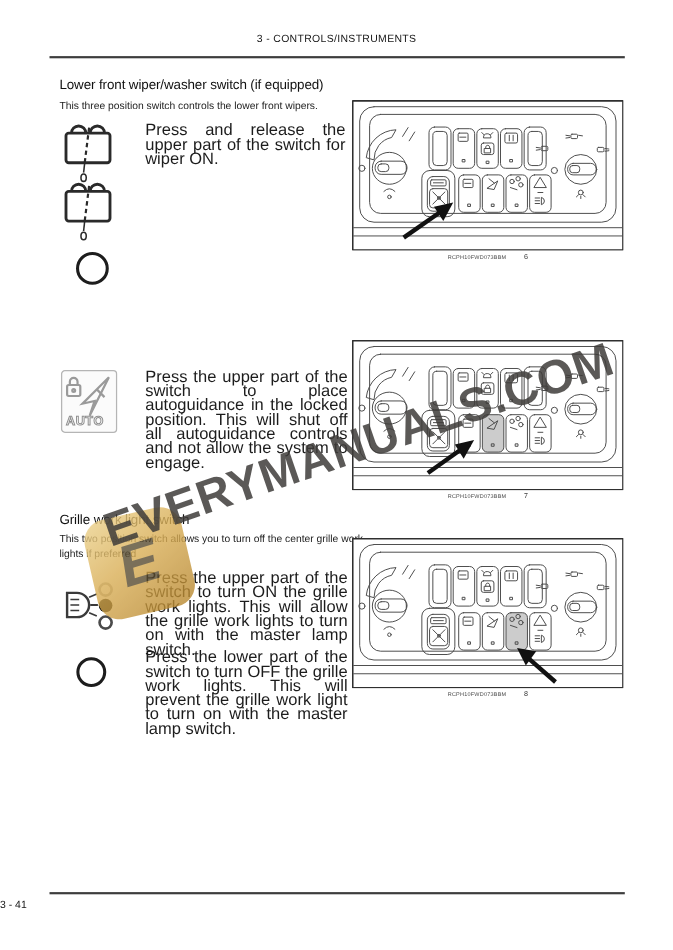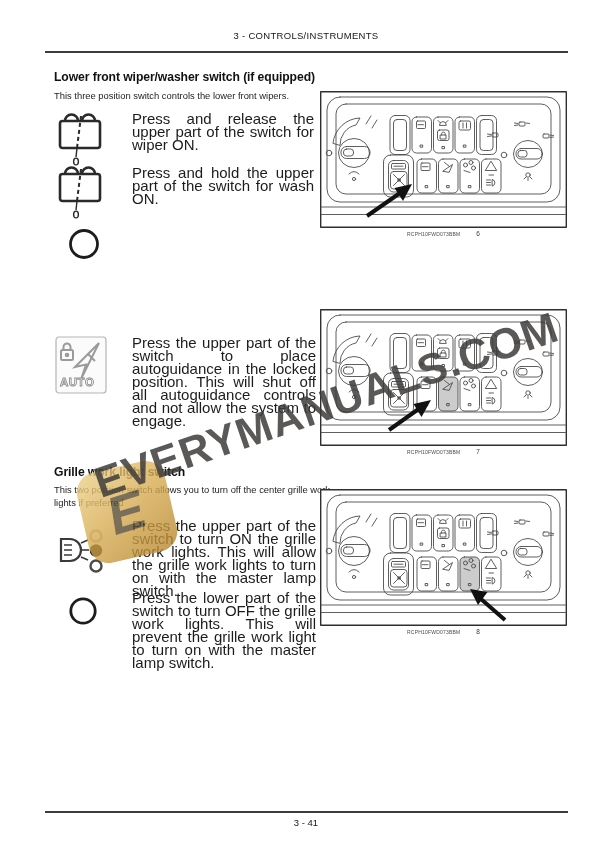--- a/index.html
+++ b/index.html
@@ -7,23 +7,23 @@
   .page {
     position:relative; width:612px; height:864px; margin:0 auto;
     background:#ffffff; overflow:hidden;
     font-family:"Liberation Sans", sans-serif; color:#1c1c1c;
   }
   .abs { position:absolute; }
   .header-text { top:30px; left:0; width:612px; text-align:center; font-size:9.5px; letter-spacing:.3px; color:#161616; }
   .rule { left:45px; width:523px; height:2px; background:#3d3d3d; }
   .header-rule { top:51px; }
   .footer-rule { top:811px; }
-  .footer-text { top:817px; left:0; width:612px; text-align:center; font-size:9.5px; color:#161616; }
-
-  .sec-title { font-size:12.2px; font-weight:bold; letter-spacing:-.1px; color:#111; white-space:nowrap; }
+  .footer-text { top:817px; left:0; width:612px; text-align:left; font-size:9.5px; color:#161616; }
+
+  .sec-title { font-size:12.2px; font-weight:normal; letter-spacing:-.1px; color:#111; white-space:nowrap; }
   .intro { font-size:9.4px; line-height:12.6px; text-align:justify; }
   .item-text { font-size:15px; line-height:13px; text-align:justify; }
 
   figure { margin:0; }
   .fig { display:block; }
   .fig-caption { display:flex; justify-content:center; align-items:baseline; gap:16px; margin-top:2px; }
   .fig-code { font-size:5px; color:#4a4a4a; letter-spacing:.2px; }
   .fig-num  { font-size:6.5px; color:#3a3a3a; }
 
   
@@ -163,21 +163,20 @@
 
   <div class="abs" style="left:57px; top:163px;">
     <svg width="46" height="58" viewBox="0 0 46 58" fill="none" stroke="#2a2a2a">
       <rect x="3" y="11" width="40" height="27" rx="2.5" stroke-width="2.6"></rect>
       <path d="M 8,11 a 6.5 6.5 0 0 1 13,0 M 25,11 a 6.5 6.5 0 0 1 13,0" stroke-width="2.6"></path>
       <line x1="24" y1="6" x2="20" y2="38" stroke-width="2" stroke-dasharray="4 3"></line>
       <line x1="20" y1="38" x2="19" y2="47" stroke-width="1.4"></line>
       <ellipse cx="19" cy="51.5" rx="2.4" ry="3.4" stroke-width="1.4"></ellipse>
     </svg>
   </div>
-  <div class="abs item-text" style="left:132px; top:166px; width:182px;">Press and hold the upper part of the switch for wash ON.</div>
 
   <div class="abs" style="left:68px; top:228px;">
     <svg width="32" height="32" viewBox="0 0 32 32" fill="none" stroke="#1d1d1d">
       <circle cx="16" cy="16" r="13.5" stroke-width="2.8"></circle>
     </svg>
   </div>
 
   <figure class="abs" style="left:320px; top:91px;">
     <svg class="fig" width="247" height="137" viewBox="0 0 247 137">
       <rect x="0" y="0" width="247" height="137" fill="#ffffff"></rect>

